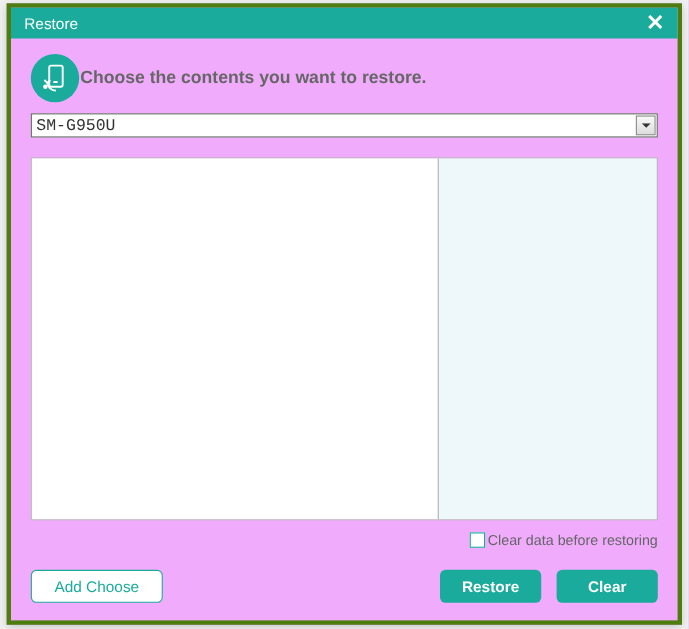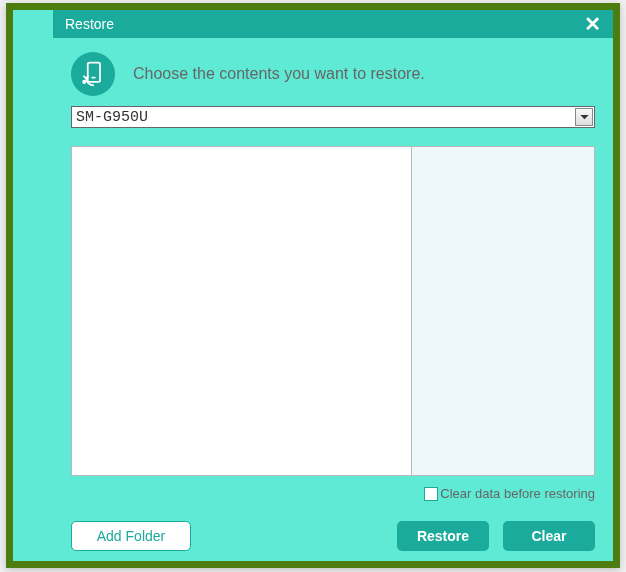--- a/index.html
+++ b/index.html
@@ -9,24 +9,23 @@
       width: 626px;
       height: 572px;
       overflow: hidden;
     }
     .dialog {
       position: absolute;
       left: 6px;
       top: 3px;
       width: 614px;
       height: 565px;
-      background: #5eead4;
-      border: 7px solid #4d7c0f;
+      background: #f0abfc;
+      border: 4px solid #4d7c0f;
       box-shadow: 0 2px 8px rgba(0,0,0,0.2);
-      padding-left: 40px;
     }
     .titlebar {
       background: #1aab9c;
       color: #fff;
       height: 28px;
       display: flex;
       align-items: center;
       justify-content: space-between;
       padding: 0 8px 0 12px;
       font-size: 14px;
@@ -36,21 +35,22 @@
       font-size: 20px;
       font-weight: bold;
       cursor: pointer;
       line-height: 1;
       padding: 0 4px;
     }
     .header-row {
       display: flex;
       align-items: center;
       padding: 14px 18px 10px 18px;
-      gap: 18px;
+      gap: 1px;
+      font-weight: bold;
     }
     .restore-icon {
       width: 44px;
       height: 44px;
       border-radius: 50%;
       background: #1aab9c;
       display: flex;
       align-items: center;
       justify-content: center;
       flex-shrink: 0;
@@ -188,19 +188,19 @@
     <div class="panel-left"></div>
     <div class="panel-right"></div>
   </div>
 
   <div class="checkbox-row">
     <div class="checkbox"></div>
     <span>Clear data before restoring</span>
   </div>
 
   <div class="button-row">
-    <div class="btn btn-outline">Add Folder</div>
+    <div class="btn btn-outline">Add Choose</div>
     <div class="btn-group-right">
       <div class="btn btn-primary">Restore</div>
       <div class="btn btn-primary">Clear</div>
     </div>
   </div>
 </div>
 
 </body></html>

